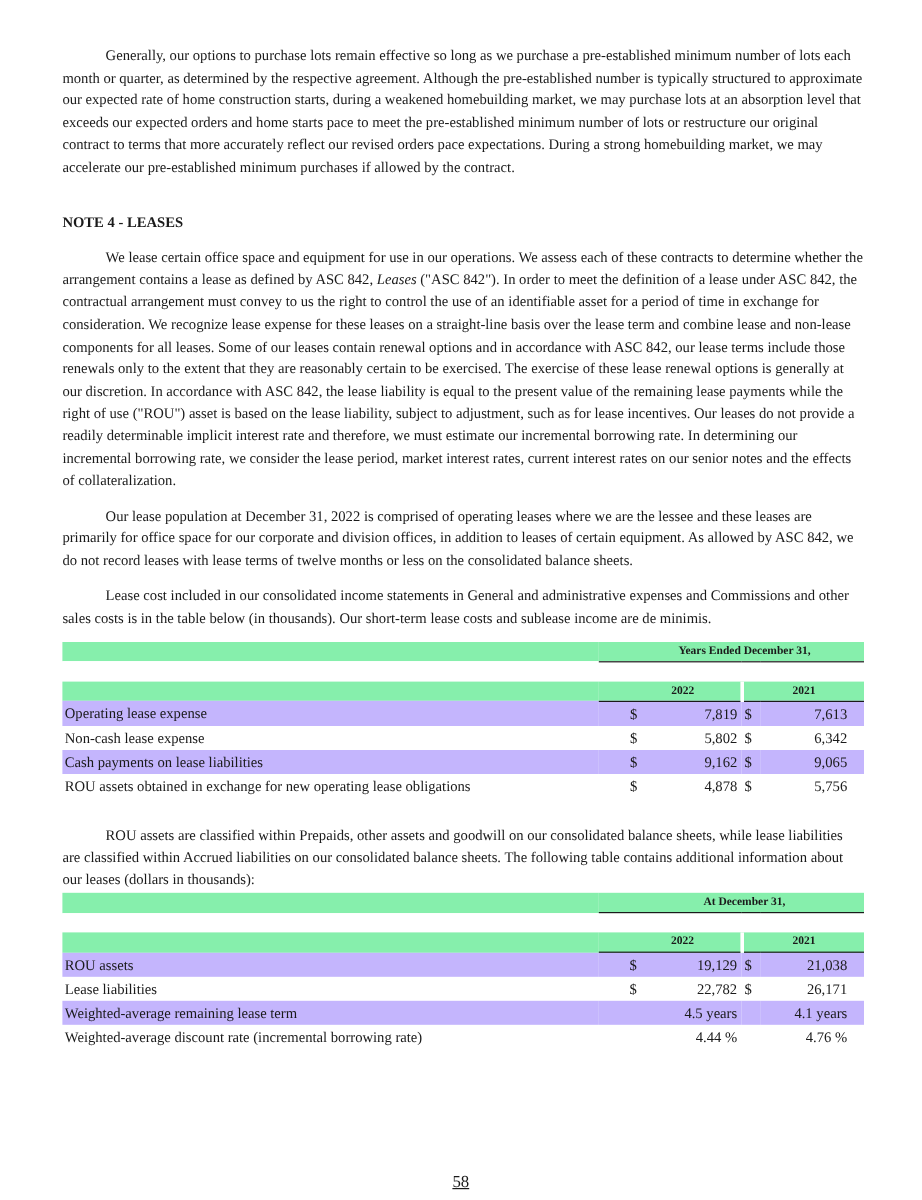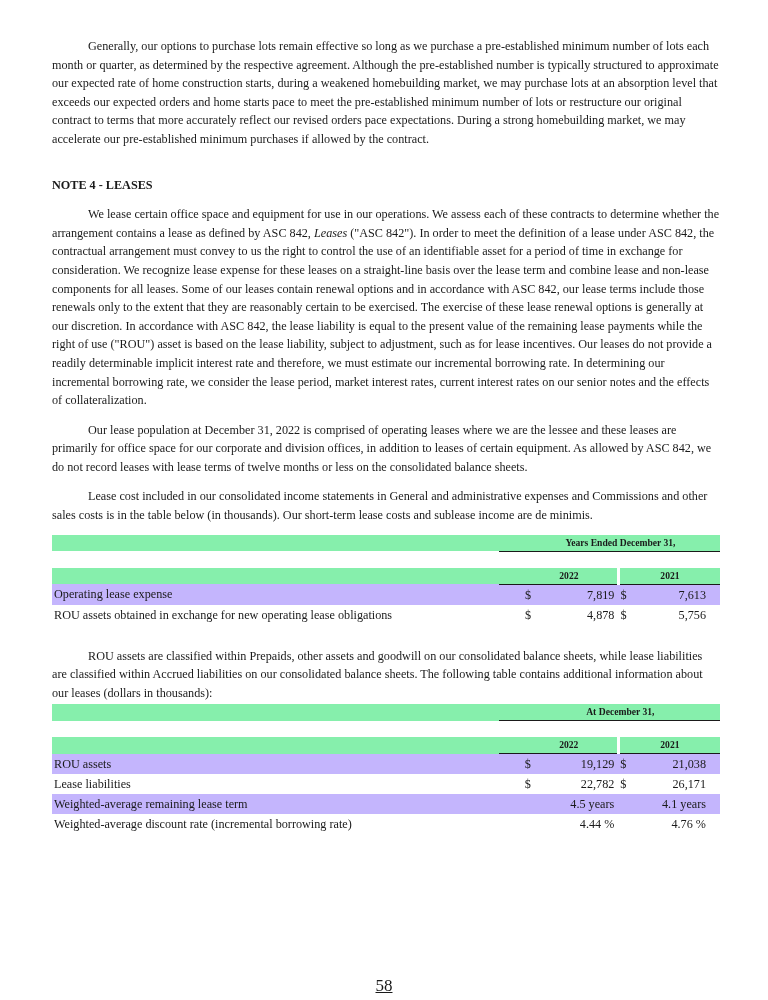--- a/index.html
+++ b/index.html
@@ -15,21 +15,21 @@
     .shade td { background: #c4b5fd; }
     .c-label { width: 446px; padding-left: 2px; }
     .c-dol { width: 20px; padding-left: 26px; }
     .c-num { width: 70px; text-align: right; padding-right: 4px; }
     .c-dol2 { width: 14px; padding-left: 2px; }
     .c-num2 { width: 72px; text-align: right; padding-right: 14px; }
     .hdr { font-weight: bold; font-size: 9.6px; text-align: center; }
     .ul { border-bottom: 1.5px solid #1a1a1a; }
     .hdr-row td { height: 16px; line-height: 16px; background: #86efac; }
     .spacer td { height: 16px; background: #fff; }
-    .pagenum { position: absolute; top: 977px; left: 0; width: 768px; text-align: center; font-size: 17px; text-decoration: underline; }
+    .pagenum { position: absolute; top: 977px; left: 0; width: 768px; text-align: center; font-size: 14px; text-decoration: underline; }
   </style>
 </head>
 <body>
 
 <div class="page">
 
   <p class="indent">Generally, our options to purchase lots remain effective so long as we purchase a pre-established minimum number of lots each month or quarter, as determined by the respective agreement. Although the pre-established number is typically structured to approximate our expected rate of home construction starts, during a weakened homebuilding market, we may purchase lots at an absorption level that exceeds our expected orders and home starts pace to meet the pre-established minimum number of lots or restructure our original contract to terms that more accurately reflect our revised orders pace expectations. During a strong homebuilding market, we may accelerate our pre-established minimum purchases if allowed by the contract.</p>
 
   <div class="gap-lg"></div>
 
@@ -58,20 +58,34 @@
       <td class="c-label"></td>
       <td colspan="2" class="hdr ul" style="padding-left:22px">2022</td>
       <td colspan="2" class="hdr ul" style="border-left:3px solid #fff">2021</td>
     </tr>
     <tr class="shade">
       <td class="c-label">Operating lease expense</td>
       <td class="c-dol">$</td>
       <td class="c-num">7,819</td>
       <td class="c-dol2">$</td>
       <td class="c-num2">7,613</td>
+    </tr>
+    <tr>
+      <td class="c-label">Non-cash lease expense</td>
+      <td class="c-dol">$</td>
+      <td class="c-num">5,802</td>
+      <td class="c-dol2">$</td>
+      <td class="c-num2">6,342</td>
+    </tr>
+    <tr class="shade">
+      <td class="c-label">Cash payments on lease liabilities</td>
+      <td class="c-dol">$</td>
+      <td class="c-num">9,162</td>
+      <td class="c-dol2">$</td>
+      <td class="c-num2">9,065</td>
     </tr>
     <tr>
       <td class="c-label">ROU assets obtained in exchange for new operating lease obligations</td>
       <td class="c-dol">$</td>
       <td class="c-num">4,878</td>
       <td class="c-dol2">$</td>
       <td class="c-num2">5,756</td>
     </tr>
   </tbody>
     </table>

